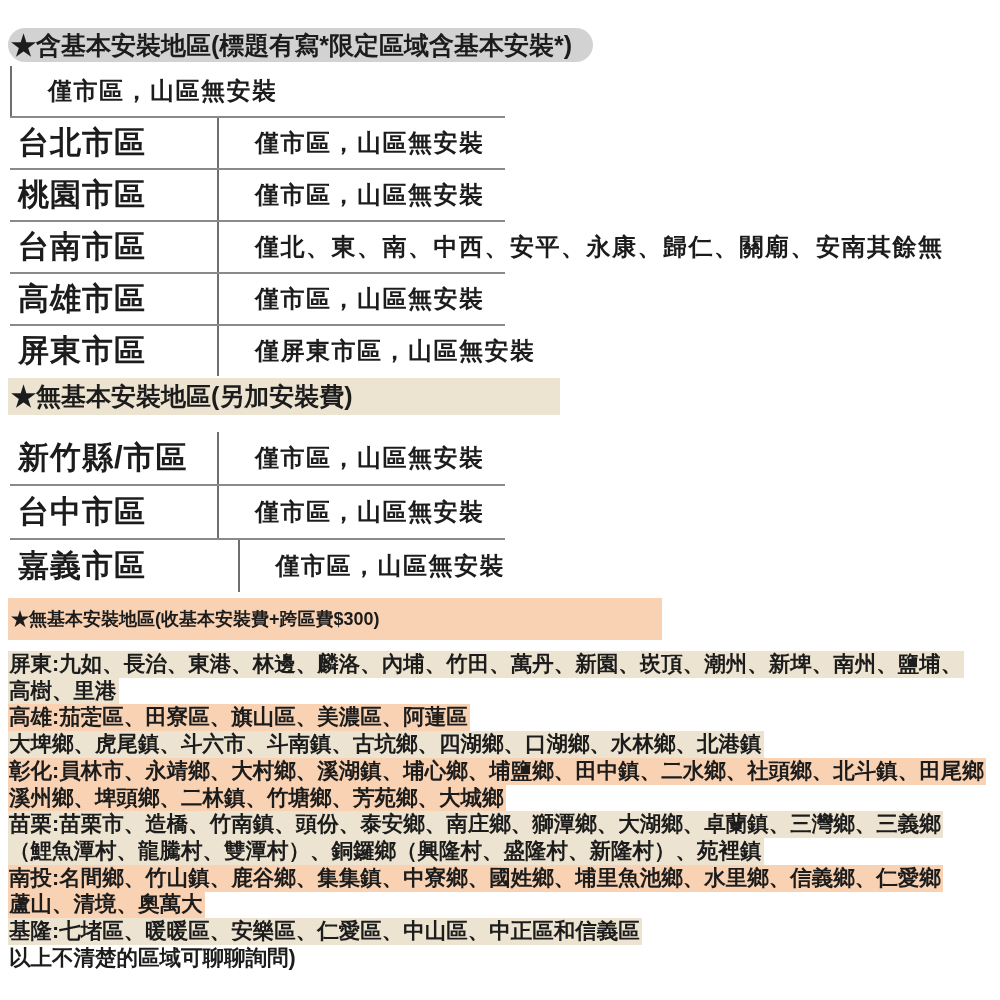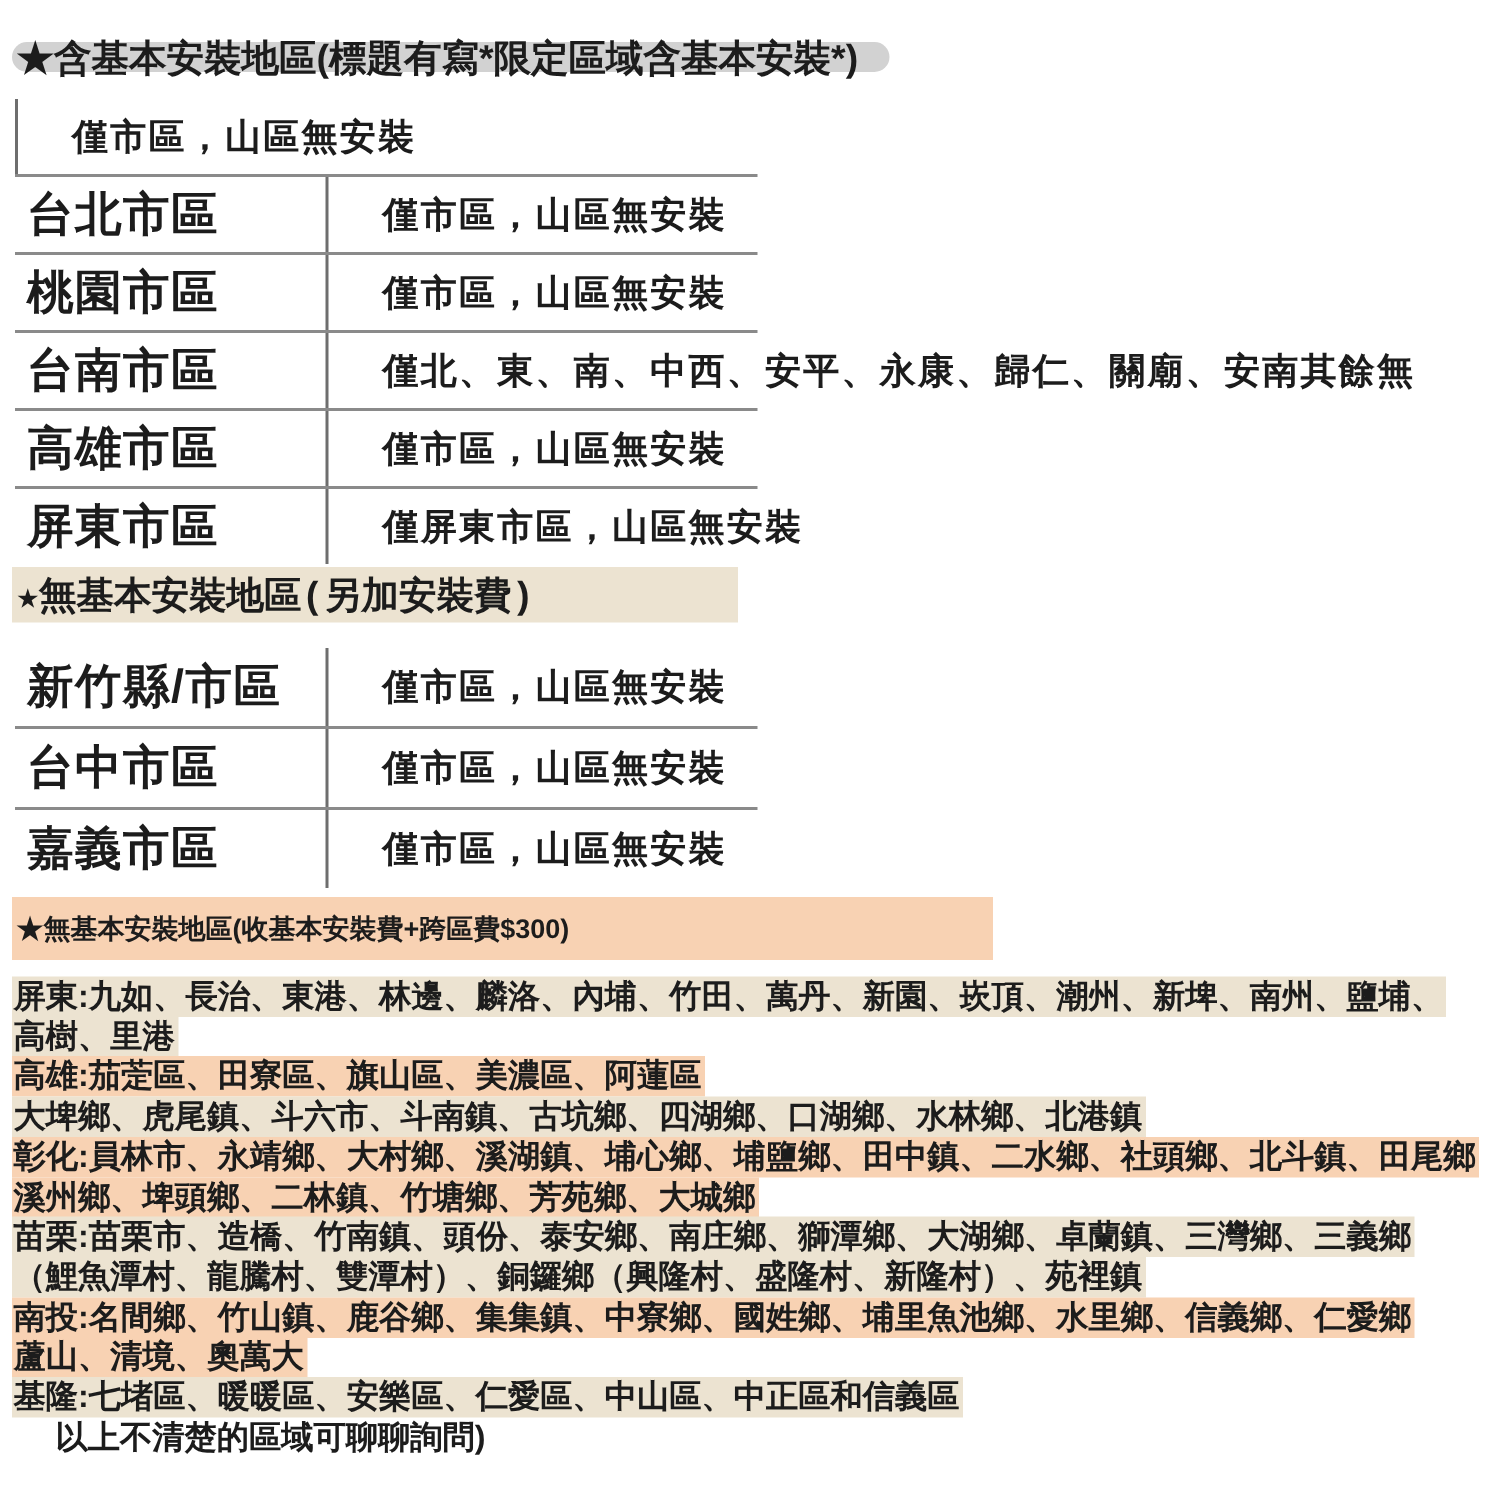--- a/index.html
+++ b/index.html
@@ -8,50 +8,50 @@
     background:#ffffff; color:#1c1c1c;
     font-family:"Liberation Sans", sans-serif;
     font-weight:bold;
     overflow:hidden;
   }
   .hbar {
     position:absolute; left:8px; box-sizing:border-box;
     display:flex; align-items:center;
     padding-left:3px; white-space:nowrap;
   }
-  .hbar1 { top:28px; width:585px; height:20px; background:#d2d2d2; font-size:25px;border-radius:17px; }
-  .hbar2 { top:378px; width:484px; height:37px; background:#ece3d1; font-size:25px;font-family:Liberation Mono, monospace; }
+  .hbar1 { top:28px; width:585px; height:34px; background:#d2d2d2; font-size:25px;border-radius:17px; }
+  .hbar2 { top:378px; width:552px; height:37px; background:#ece3d1; font-size:25px; }
   .hbar3 { top:598px; width:654px; height:42px; background:#f8d2b3; font-size:18px; }
 
   .tbl { position:absolute; left:10px; }
   .tbl1 { top:66px; }
   .tbl2 { top:432px; }
   .trow {
     width:495px; height:50px; display:flex;
     border-bottom:2px solid #8a8a8a;
   }
   .tbl2 .trow { height:52px; }
-  .trow:last-child { border-bottom:none; }
+  .trow:last-child { border-bottom:none;justify-content:space-between; }
   .tcell-area {
     width:207px; flex:none; box-sizing:border-box; padding-left:8px;
     display:flex; align-items:center;
     font-size:31px; letter-spacing:1px; white-space:nowrap;
   }
   .tcell-note {
     border-left:2px solid #6e6e6e; align-self:stretch;
     display:flex; align-items:center; padding-left:36px;
     font-size:24px; letter-spacing:1.5px; white-space:nowrap;
   }
 
   .plist { position:absolute; left:8px; top:651px; width:888px; }
   .pline { line-height:26.7px; font-size:21.5px; white-space:nowrap; }
   .pline span { padding:1px 2px 2px 1px; }
   .bg-cream  { background:#ece3d1; }
   .bg-salmon { background:#f8d2b3; }
-  .bg-none   { background:transparent;margin-left:28px; }
+  .bg-none   { background:transparent; }
 </style>
 </head>
 <body>
 
 <div class="hbar hbar1">★含基本安裝地區(標題有寫*限定區域含基本安裝*)</div>
 
 <div class="tbl tbl1">
   <div class="trow">
     <div class="tcell-note">僅市區，山區無安裝</div>
   </div>

